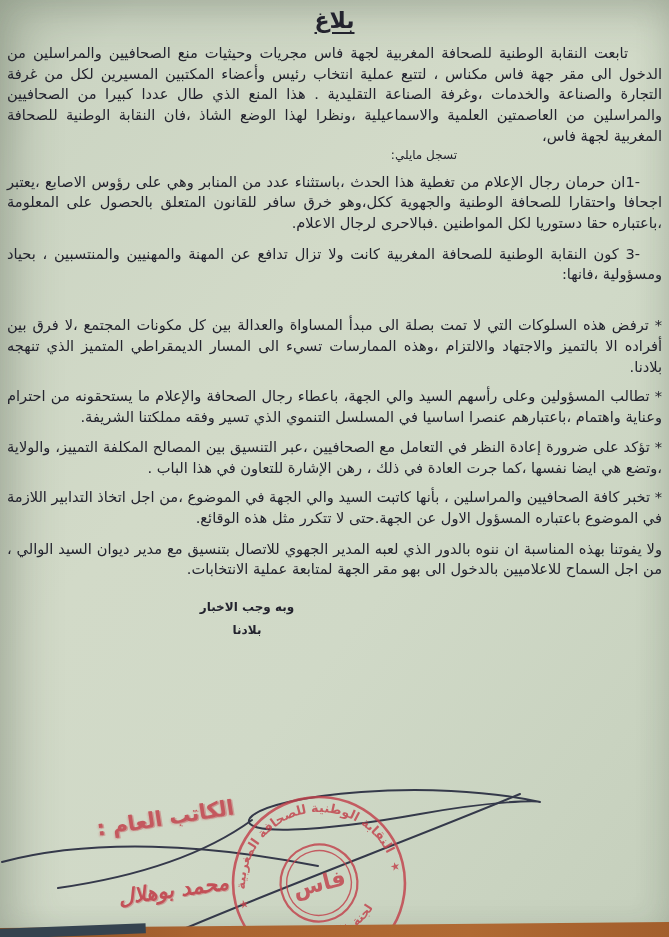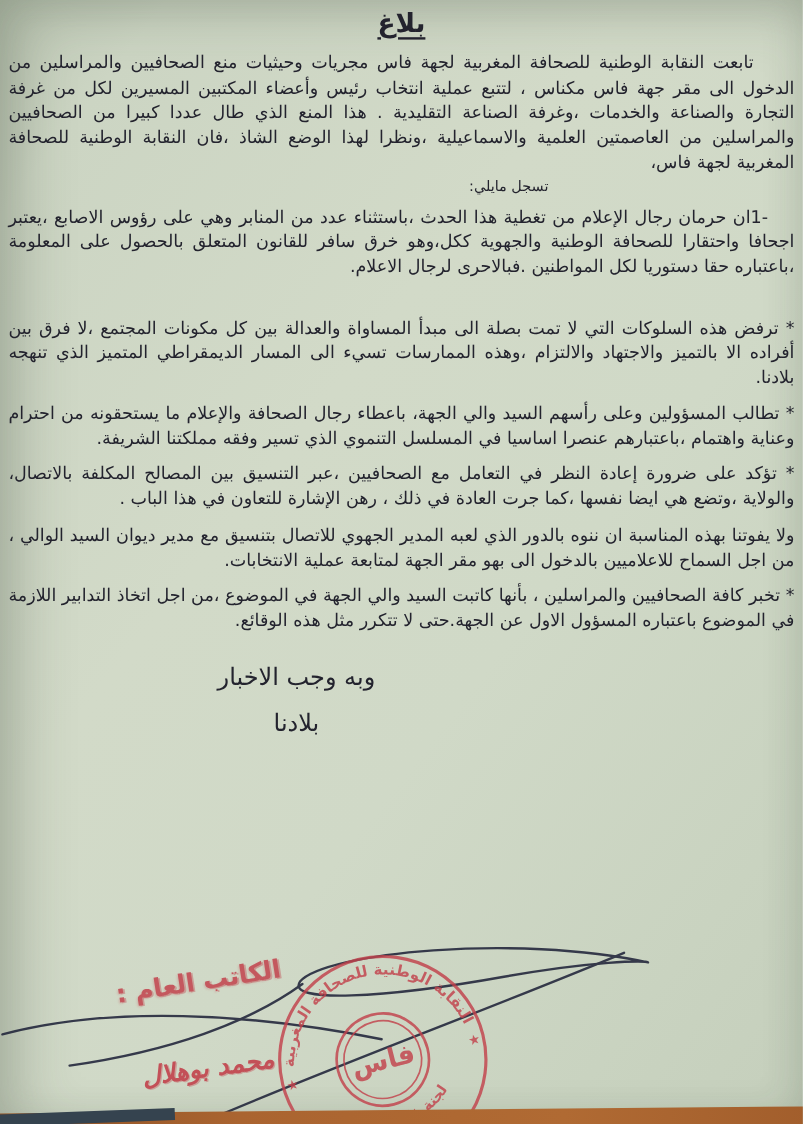--- a/index.html
+++ b/index.html
@@ -22,21 +22,21 @@
   .title{text-align:center;font-weight:bold;font-size:22px;letter-spacing:1px;
     text-decoration:underline;text-underline-offset:4px;margin-bottom:4px;}
   .par{font-size:14.6px;line-height:1.42;text-align:justify;text-align-last:right;margin:10px 0 1px 0;}
   .indent{text-indent:34px;}
   .small-indent{text-indent:22px;}
   .records{margin:1px 205px 1px 0;font-size:12px;}
   .gap{height:20px;}
   .star{margin-top:9px;}
   .signoff{position:relative;margin:16px 0 0 0;display:flex;flex-direction:column;
     align-items:center;width:330px;margin-right:250px;direction:rtl;}
-  .signoff div{font-size:20px;line-height:1.9;font-weight:normal;}
+  .signoff div{font-size:12px;line-height:1.9;font-weight:bold;}
   
   .sec-label{position:absolute;left:96px;top:806px;direction:rtl;
     color:#c2424c;font-size:21px;font-weight:bold;transform:rotate(-9deg);
     opacity:.85;text-shadow:1.5px 1px 0 rgba(194,66,76,.45), -1px 1px 2px rgba(194,66,76,.3);}
   .sig-name{position:absolute;left:118px;top:878px;direction:rtl;
     color:#c2424c;font-size:21px;font-weight:bold;font-style:italic;
     transform:rotate(-8deg);opacity:.9;text-shadow:1px 1px 0 rgba(194,66,76,.4);}
   .seal{position:absolute;left:228px;top:792px;width:182px;height:182px;
     transform:rotate(-14deg);opacity:.82;}
   .seal text{fill:#c2424c;font-family:"DejaVu Sans","Liberation Sans",sans-serif;}
@@ -45,26 +45,27 @@
 </head>
 <body>
 
 <div class="vignette"></div>
 
 <div class="doc">
   <div class="title"><span>بلاغ</span></div>
   <div class="par indent">تابعت النقابة الوطنية للصحافة المغربية لجهة فاس مجريات وحيثيات منع الصحافيين والمراسلين من الدخول الى مقر جهة فاس مكناس ، لتتبع عملية انتخاب رئيس وأعضاء المكتبين المسيرين لكل من غرفة التجارة والصناعة والخدمات ،وغرفة الصناعة التقليدية . هذا المنع الذي طال عددا كبيرا من الصحافيين والمراسلين من العاصمتين العلمية والاسماعيلية ،ونظرا لهذا الوضع الشاذ ،فان النقابة الوطنية للصحافة المغربية لجهة فاس،</div>
   <div class="records">تسجل مايلي:</div>
   <div class="par small-indent">-1ان حرمان رجال الإعلام من تغطية هذا الحدث ،باستثناء عدد من المنابر وهي على رؤوس الاصابع ،يعتبر اجحافا واحتقارا للصحافة الوطنية والجهوية ككل،وهو خرق سافر للقانون المتعلق بالحصول على المعلومة ،باعتباره حقا دستوريا لكل المواطنين .فبالاحرى لرجال الاعلام.</div>
+  <div class="par small-indent">-3 كون النقابة الوطنية للصحافة المغربية كانت ولا تزال تدافع عن المهنة والمهنيين والمنتسبين ، بحياد ومسؤولية ،فانها:</div>
   <div class="gap"></div>
   <div class="par star">* ترفض هذه السلوكات التي لا تمت بصلة الى مبدأ المساواة والعدالة بين كل مكونات المجتمع ،لا فرق بين أفراده الا بالتميز والاجتهاد والالتزام ،وهذه الممارسات تسيء الى المسار الديمقراطي المتميز الذي تنهجه بلادنا.</div>
   <div class="par star">* تطالب المسؤولين وعلى رأسهم السيد والي الجهة، باعطاء رجال الصحافة والإعلام ما يستحقونه من احترام وعناية واهتمام ،باعتبارهم عنصرا اساسيا في المسلسل التنموي الذي تسير وفقه مملكتنا الشريفة.</div>
-  <div class="par star">* تؤكد على ضرورة إعادة النظر في التعامل مع الصحافيين ،عبر التنسيق بين المصالح المكلفة بالاتصال، والولاية ،وتضع هي ايضا نفسها ،كما جرت العادة في ذلك ، رهن الإشارة للتعاون في هذا الباب .</div>
+  <div class="par star">* تؤكد على ضرورة إعادة النظر في التعامل مع الصحافيين ،عبر التنسيق بين المصالح المكلفة التمييز، والولاية ،وتضع هي ايضا نفسها ،كما جرت العادة في ذلك ، رهن الإشارة للتعاون في هذا الباب .</div>
+  <div class="par star">* تخبر كافة الصحافيين والمراسلين ، بأنها كاتبت السيد والي الجهة في الموضوع ،من اجل اتخاذ التدابير اللازمة في الموضوع باعتباره المسؤول الاول عن الجهة.حتى لا تتكرر مثل هذه الوقائع.</div>
   <div class="par">ولا يفوتنا بهذه المناسبة ان ننوه بالدور الذي لعبه المدير الجهوي للاتصال بتنسيق مع مدير ديوان السيد الوالي ، من اجل السماح للاعلاميين بالدخول الى بهو مقر الجهة لمتابعة عملية الانتخابات.</div>
-  <div class="par star">* تخبر كافة الصحافيين والمراسلين ، بأنها كاتبت السيد والي الجهة في الموضوع ،من اجل اتخاذ التدابير اللازمة في الموضوع باعتباره المسؤول الاول عن الجهة.حتى لا تتكرر مثل هذه الوقائع.</div>
 
   <div class="signoff">
     <div>وبه وجب الاخبار</div>
     <div>بلادنا</div>
   </div>
 </div>
 
 <svg class="sig-ink" viewBox="0 0 669 169">
   <g fill="none" stroke="#20243a" stroke-width="2" stroke-linecap="round" opacity="0.88">
     <path d="M 540 34 C 430 10 270 26 250 50 C 238 68 320 64 420 46 C 492 33 540 32 540 34"></path>

